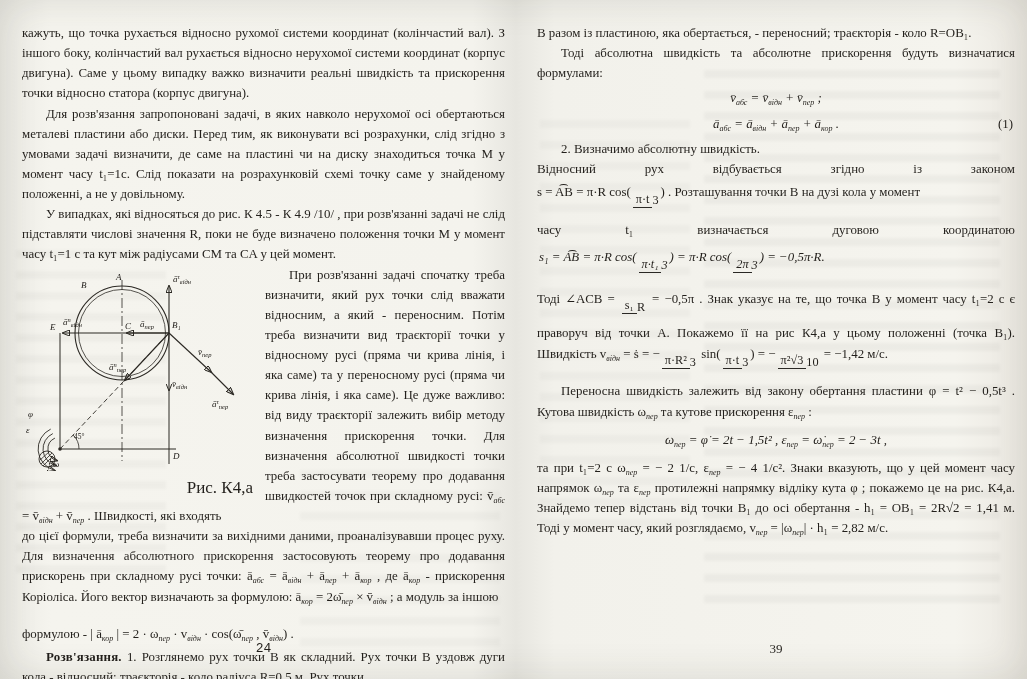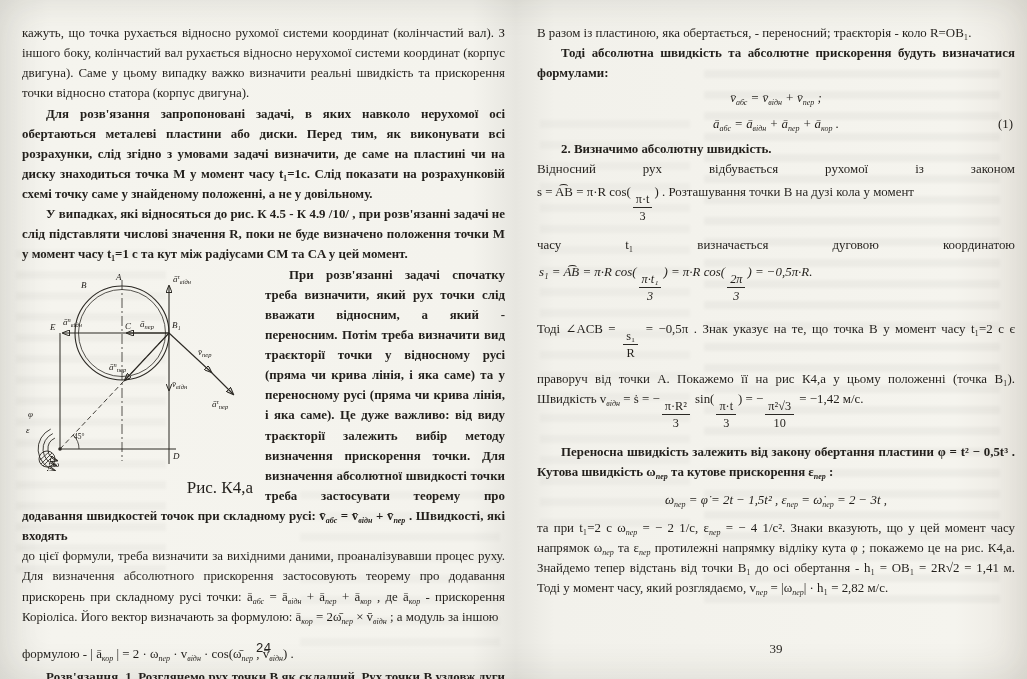--- a/index.html
+++ b/index.html
@@ -17,29 +17,29 @@
     background:repeating-linear-gradient(180deg,#4a4a46 0 8px,transparent 8px 21px);}
   .g1{left:704px;top:70px;width:296px;height:545px;}
   .g2{left:540px;top:120px;width:150px;height:420px;opacity:.03;}
   .g3{left:16px;top:250px;width:150px;height:330px;opacity:.035;}
   .g4{left:300px;top:470px;width:200px;height:180px;opacity:.03;}
 
   .content{position:absolute;top:23px;font-size:12.9px;line-height:1.56;text-align:justify;}
   .content.left{left:22px;width:483px;}
   .content.right{left:537px;width:478px;}
   p{margin:0;}
-  .ind{text-indent:24px;font-weight:bold;}
+  .ind{text-indent:24px;}
   .spreadline{text-align:justify;text-align-last:justify;}
   b{letter-spacing:.2px;}
 
   .eq{position:relative;text-align:center;font-style:italic;margin:5px 0;}
   .eq .eqnum{position:absolute;right:2px;top:50%;transform:translateY(-50%);font-style:normal;}
   sub{font-size:.62em;font-style:italic;vertical-align:-.35em;line-height:0;}
   sup{font-size:.62em;font-style:italic;vertical-align:.45em;line-height:0;}
-  .frac{display:inline-flex;flex-direction:column;align-items:center;vertical-align:-.55em;
+  .frac{display:inline-flex;flex-direction:row;align-items:center;vertical-align:-.55em;
         margin:9px 2px;line-height:1.15;font-size:.95em;font-family:Liberation Serif, serif;}
   .frac .fn{display:block;padding:0 3px 1px 3px;border-bottom:1px solid #2a2824;}
   .frac .fd{display:block;padding-top:1px;}
 
   
   .fig{float:left;width:227px;margin:6px 12px 2px 0;}
   .figcanvas{position:relative;width:222px;height:200px;}
   .figcanvas svg{position:absolute;left:0;top:0;}
   .flabel{position:absolute;font-style:italic;font-size:9px;line-height:1;white-space:nowrap;color:#23201c;}
   .flabel sub{font-size:6.5px;} .flabel sup{font-size:6.5px;}
@@ -136,21 +136,21 @@
 
 <div class="content right">
   <p>В разом із пластиною, яка обертається, - переносний; траєкторія  -  коло R=OB₁.</p>
   <p class="ind">Тоді абсолютна швидкість та абсолютне прискорення будуть визначатися формулами:</p>
   <div class="eq"><span>v̄<sub>абс</sub> = v̄<sub>відн</sub> + v̄<sub>пер</sub> ;</span></div>
   <div class="eq">
     <span>ā<sub>абс</sub> = ā<sub>відн</sub> + ā<sub>пер</sub> + ā<sub>кор</sub> .</span>
     <span class="eqnum">(1)</span>
   </div>
   <p class="ind">2. Визначимо абсолютну швидкість.</p>
-  <p class="spreadline">Відносний рух відбувається рухомої із законом</p>
+  <p class="spreadline">Відносний рух відбувається згідно із законом</p>
   <p style="margin:3px 0;">s = A͡B = π·R cos(<span class="frac">
         <span class="fn">π·t</span>
         <span class="fd">3</span>
       </span>) . Розташування  точки B на дузі кола у момент</p>
   <p class="spreadline">часу t₁ визначається дуговою координатою</p>
   <div class="eq" style="text-align:left;margin:7px 0 7px 2px;"><span>s₁ = A͡B = π·R cos(<span class="frac">
           <span class="fn">π·t₁</span>
           <span class="fd">3</span>
         </span>) = π·R cos(<span class="frac">
           <span class="fn">2π</span>

